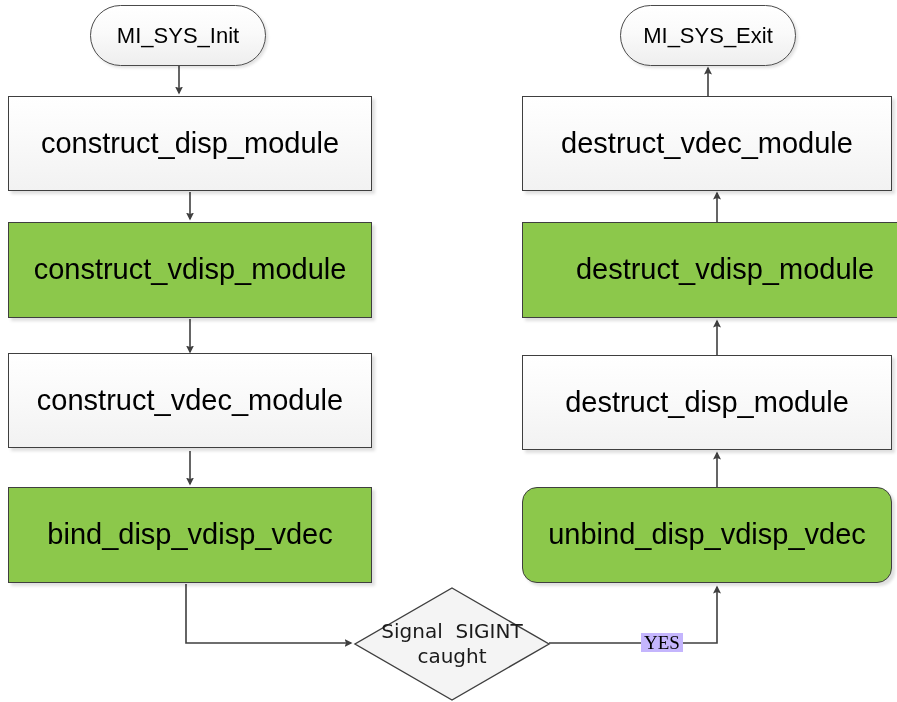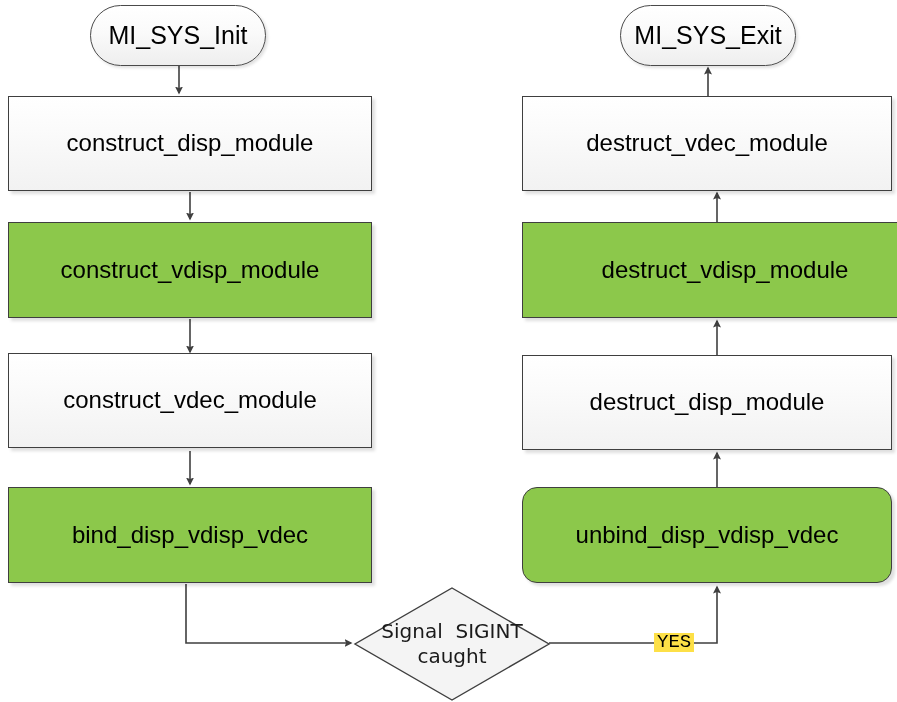--- a/index.html
+++ b/index.html
@@ -32,38 +32,38 @@
     box-sizing: border-box;
     display: flex;
     align-items: center;
     justify-content: center;
     text-align: center;
     color: #000000;
   }
   
   .proc {
     border: 1px solid #3f3f3f;
-    font-size: 24px;
+    font-size: 29px;
     line-height: 1.1;
     letter-spacing: 0px;
     box-shadow: 3px 3px 3px rgba(0,0,0,0.13);
   }
   .proc.plain {
     background: linear-gradient(to bottom, #ffffff 0%, #fbfbfb 35%, #f2f2f2 100%);
   }
   .proc.green {
     background: #8cc84b;
     border-color: #3f3f3f;
   }
   
   .terminator {
     border: 1px solid #4a4a4a;
     border-radius: 34px;
     background: linear-gradient(to bottom, #ffffff 0%, #fafafa 45%, #eeeeee 100%);
-    font-size: 25px;
+    font-size: 22px;
     box-shadow: 2px 2px 3px rgba(0,0,0,0.12);
   }
   
   .decision-wrap {
     position: absolute;
   }
   .decision-label {
     position: absolute;
     left: 0; top: 0;
     width: 100%;
@@ -73,27 +73,26 @@
     align-items: center;
     justify-content: center;
     font-family: "DejaVu Sans", sans-serif;
     font-size: 20px;
     line-height: 1.25;
     color: #1a1a1a;
     white-space: pre;
   }
   .edge-label {
     position: absolute;
-    font-family: Liberation Mono, monospace;
+    font-family: Liberation Serif, serif;
     font-size: 19px;
     color: #000000;
-    background: #fde047;
+    background: #c4b5fd;
     padding: 0 3px;
     line-height: 1;
-    margin-left: 13px;
   }
 </style>
 </head>
 <body>
 
 <div id="canvas">
 
   <svg class="edges" viewBox="0 0 897 702" xmlns="http://www.w3.org/2000/svg">
     <defs>
       <marker id="arrow" markerWidth="10" markerHeight="10" refX="6.5" refY="4" orient="auto" markerUnits="userSpaceOnUse">

